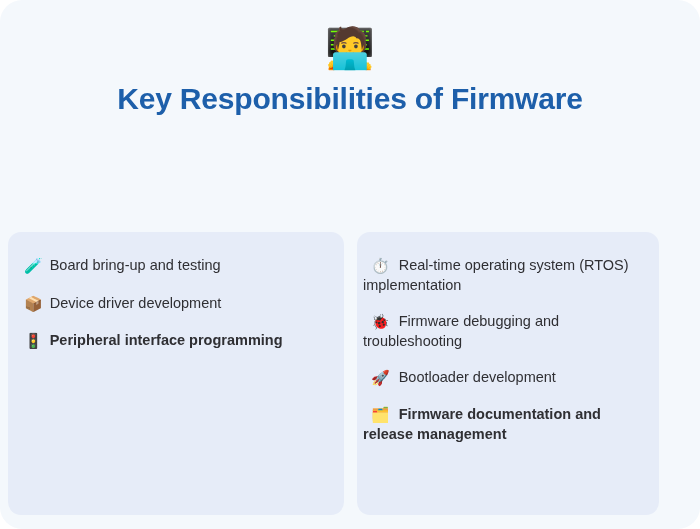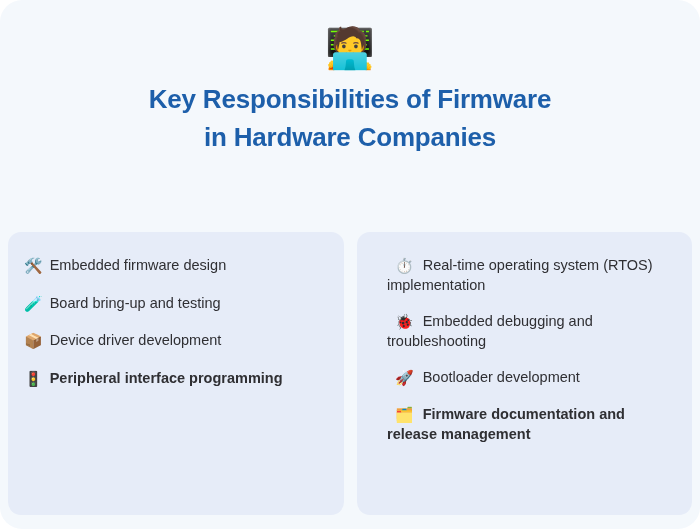--- a/index.html
+++ b/index.html
@@ -33,21 +33,21 @@
     line-height: 44px;
     height: 44px;
     display: block;
     text-align: center;
     font-family: "DejaVu Sans", sans-serif;
   }
   .title {
     margin: 10px 0 0 0;
     padding: 0 43px;
     color: #1d5faa;
-    font-size: 26px;
+    font-size: 30px;
     line-height: 38px;
     font-weight: bold;
     font-stretch: condensed;
     letter-spacing: -0.2px;
     text-align: center;
     font-family: "Liberation Sans Narrow", "Liberation Sans", sans-serif;
   }
   .title .tline { display: block; }
 
   
@@ -60,21 +60,21 @@
     gap: 13px;
     align-items: flex-start;
   }
   .card {
     background: #e6ecf8;
     border-radius: 13px;
     box-sizing: border-box;
     min-height: 283px;
   }
   .card-left  { width: 336px; padding: 24px 14px 24px 16px; }
-  .card-right { width: 335px; padding: 24px 14px 24px 30px; }
+  .card-right { width: 302px; padding: 24px 14px 24px 6px; }
 
   .list { margin: 0; padding: 0; list-style: none; }
 
   .item {
     color: #2f2f33;
     font-size: 14.5px;
     line-height: 19px;
     margin-bottom: 17px;
   }
   .item:last-child { margin-bottom: 0; font-weight: bold; }
@@ -95,50 +95,46 @@
 </style>
 </head>
 <body>
 
 <div class="page">
 
   <div class="header">
     <span class="hero-emoji">🧑‍💻</span>
     <h1 class="title">
       <span class="tline">Key Responsibilities of Firmware</span>
-      <span class="tline">in Hardware Companies</span>
     </h1>
   </div>
 
   <div class="cards">
 
     <div class="card card-left">
       <ul class="list">
-        <li class="item">
-          <span class="bullet-icon">🛠️</span><span class="item-text">Embedded firmware design</span>
-        </li>
         <li class="item">
           <span class="bullet-icon">🧪</span><span class="item-text">Board bring-up and testing</span>
         </li>
         <li class="item">
           <span class="bullet-icon">📦</span><span class="item-text">Device driver development</span>
         </li>
         <li class="item">
           <span class="bullet-icon">🚦</span><span class="item-text">Peripheral interface programming</span>
         </li>
       </ul>
     </div>
 
     <div class="card card-right">
       <ul class="list">
         <li class="item">
           <span class="bullet-icon">⏱️</span><span class="item-text">Real-time operating system (RTOS) implementation</span>
         </li>
         <li class="item">
-          <span class="bullet-icon">🐞</span><span class="item-text">Embedded debugging and troubleshooting</span>
+          <span class="bullet-icon">🐞</span><span class="item-text">Firmware debugging and troubleshooting</span>
         </li>
         <li class="item">
           <span class="bullet-icon">🚀</span><span class="item-text">Bootloader development</span>
         </li>
         <li class="item">
           <span class="bullet-icon">🗂️</span><span class="item-text">Firmware documentation and release management</span>
         </li>
       </ul>
     </div>
 

